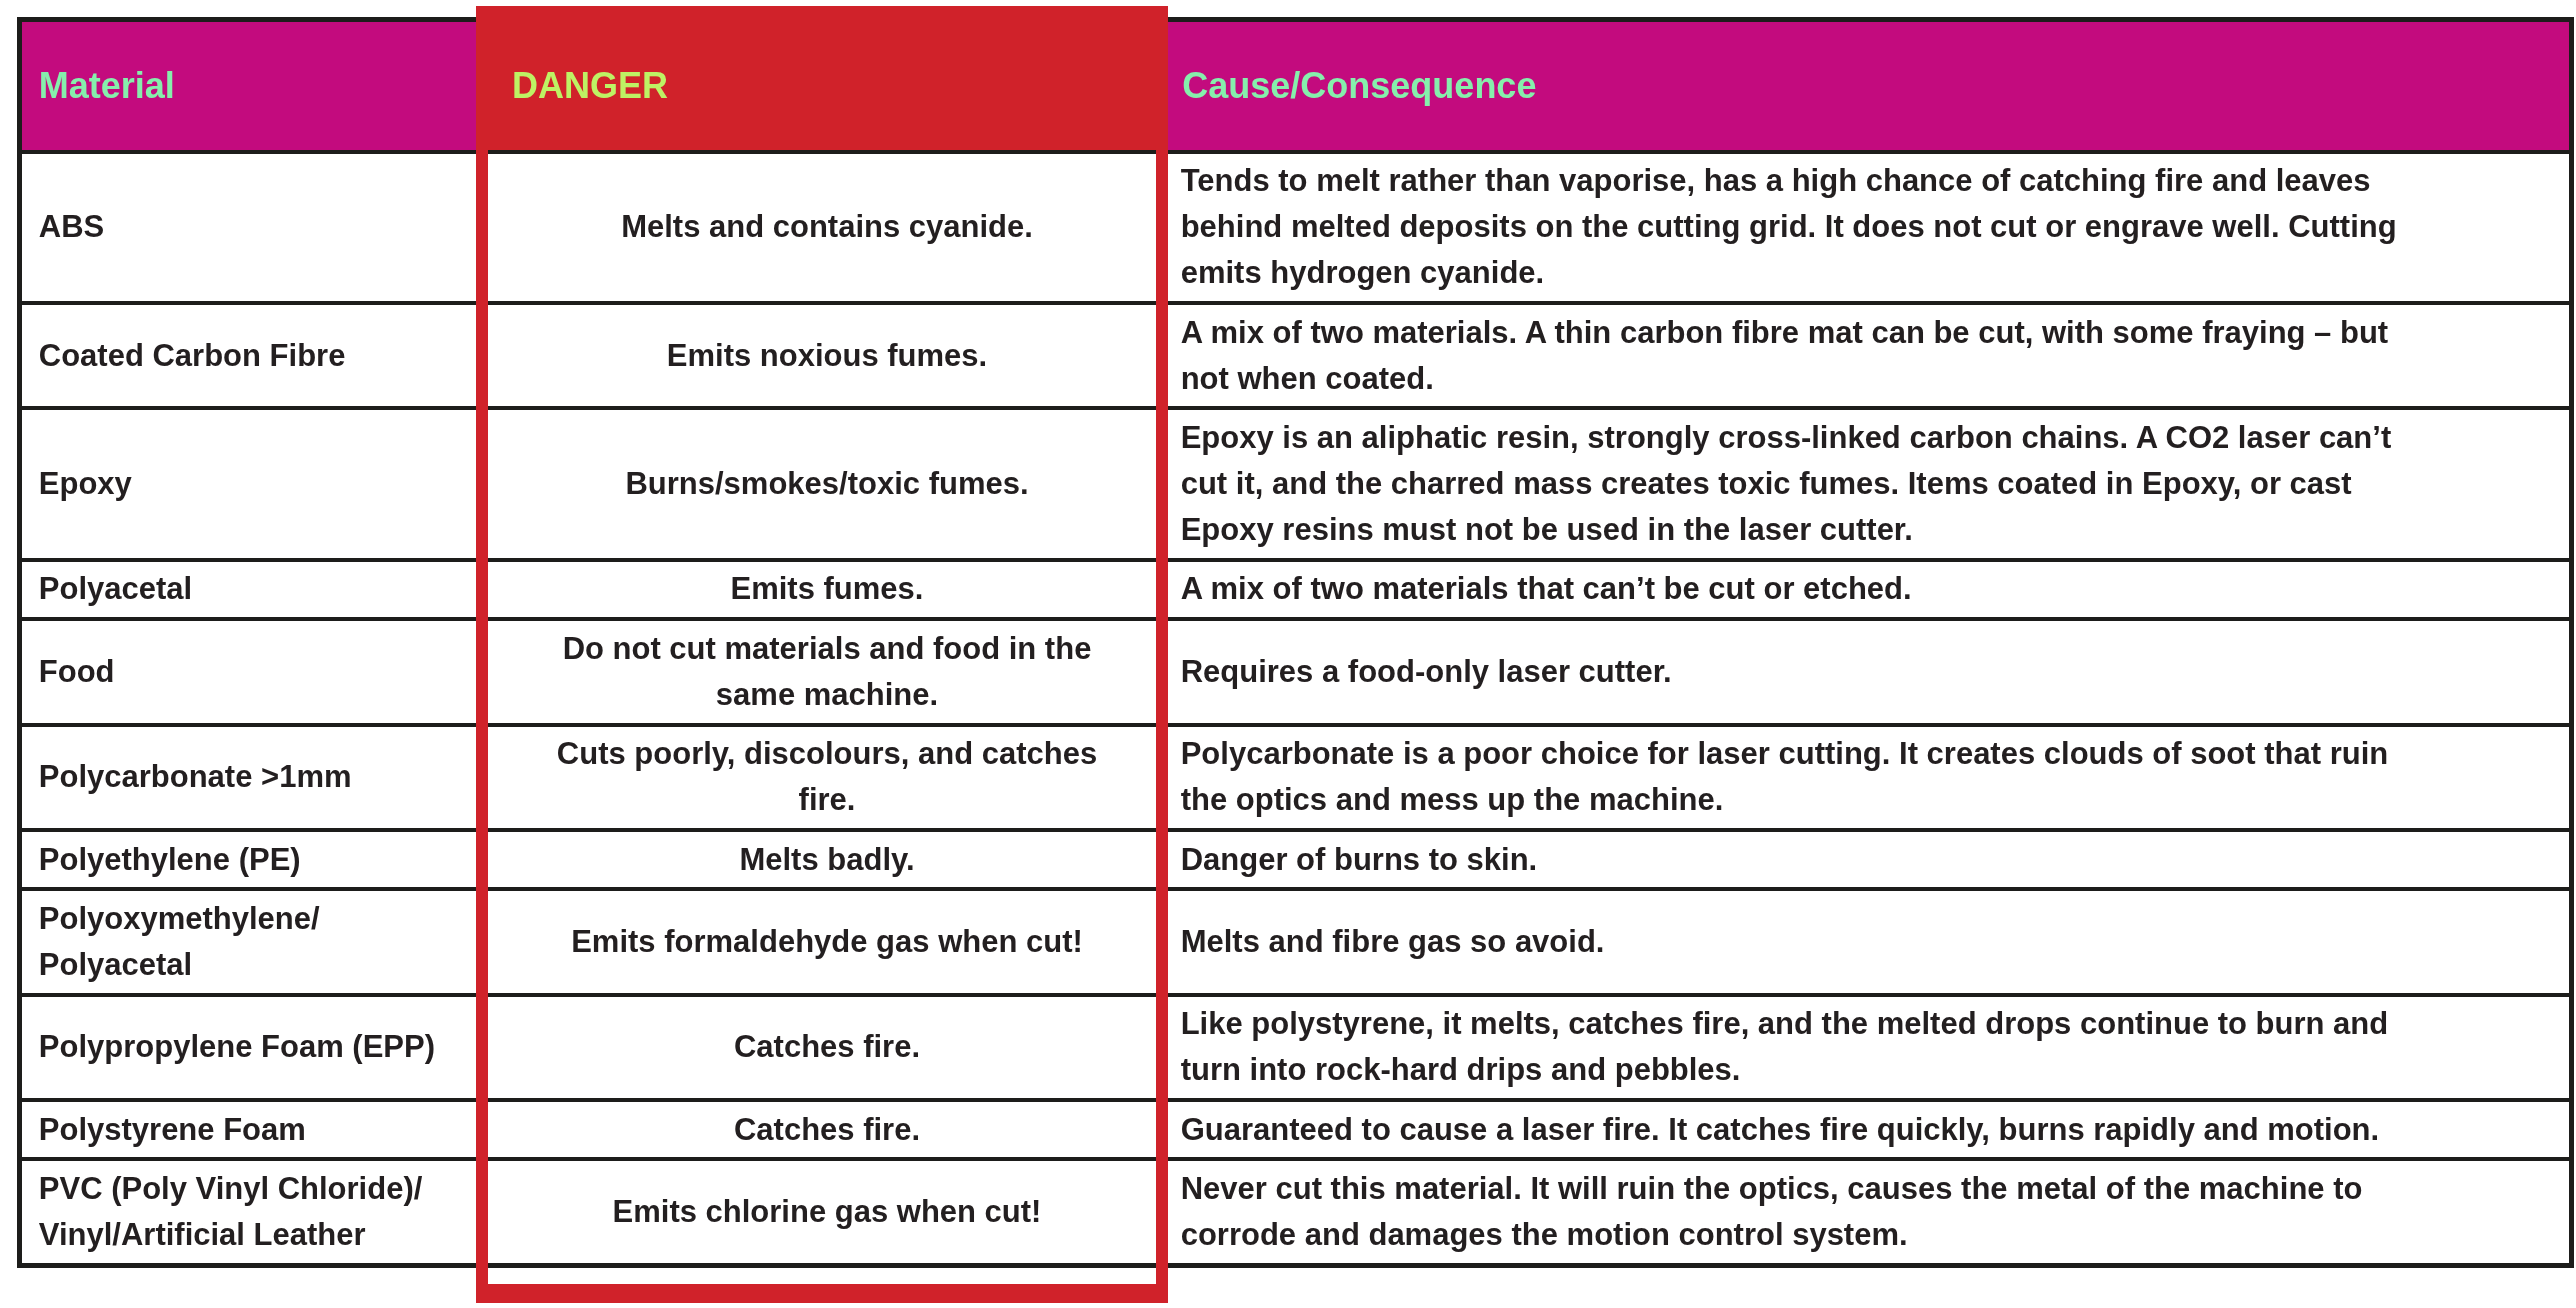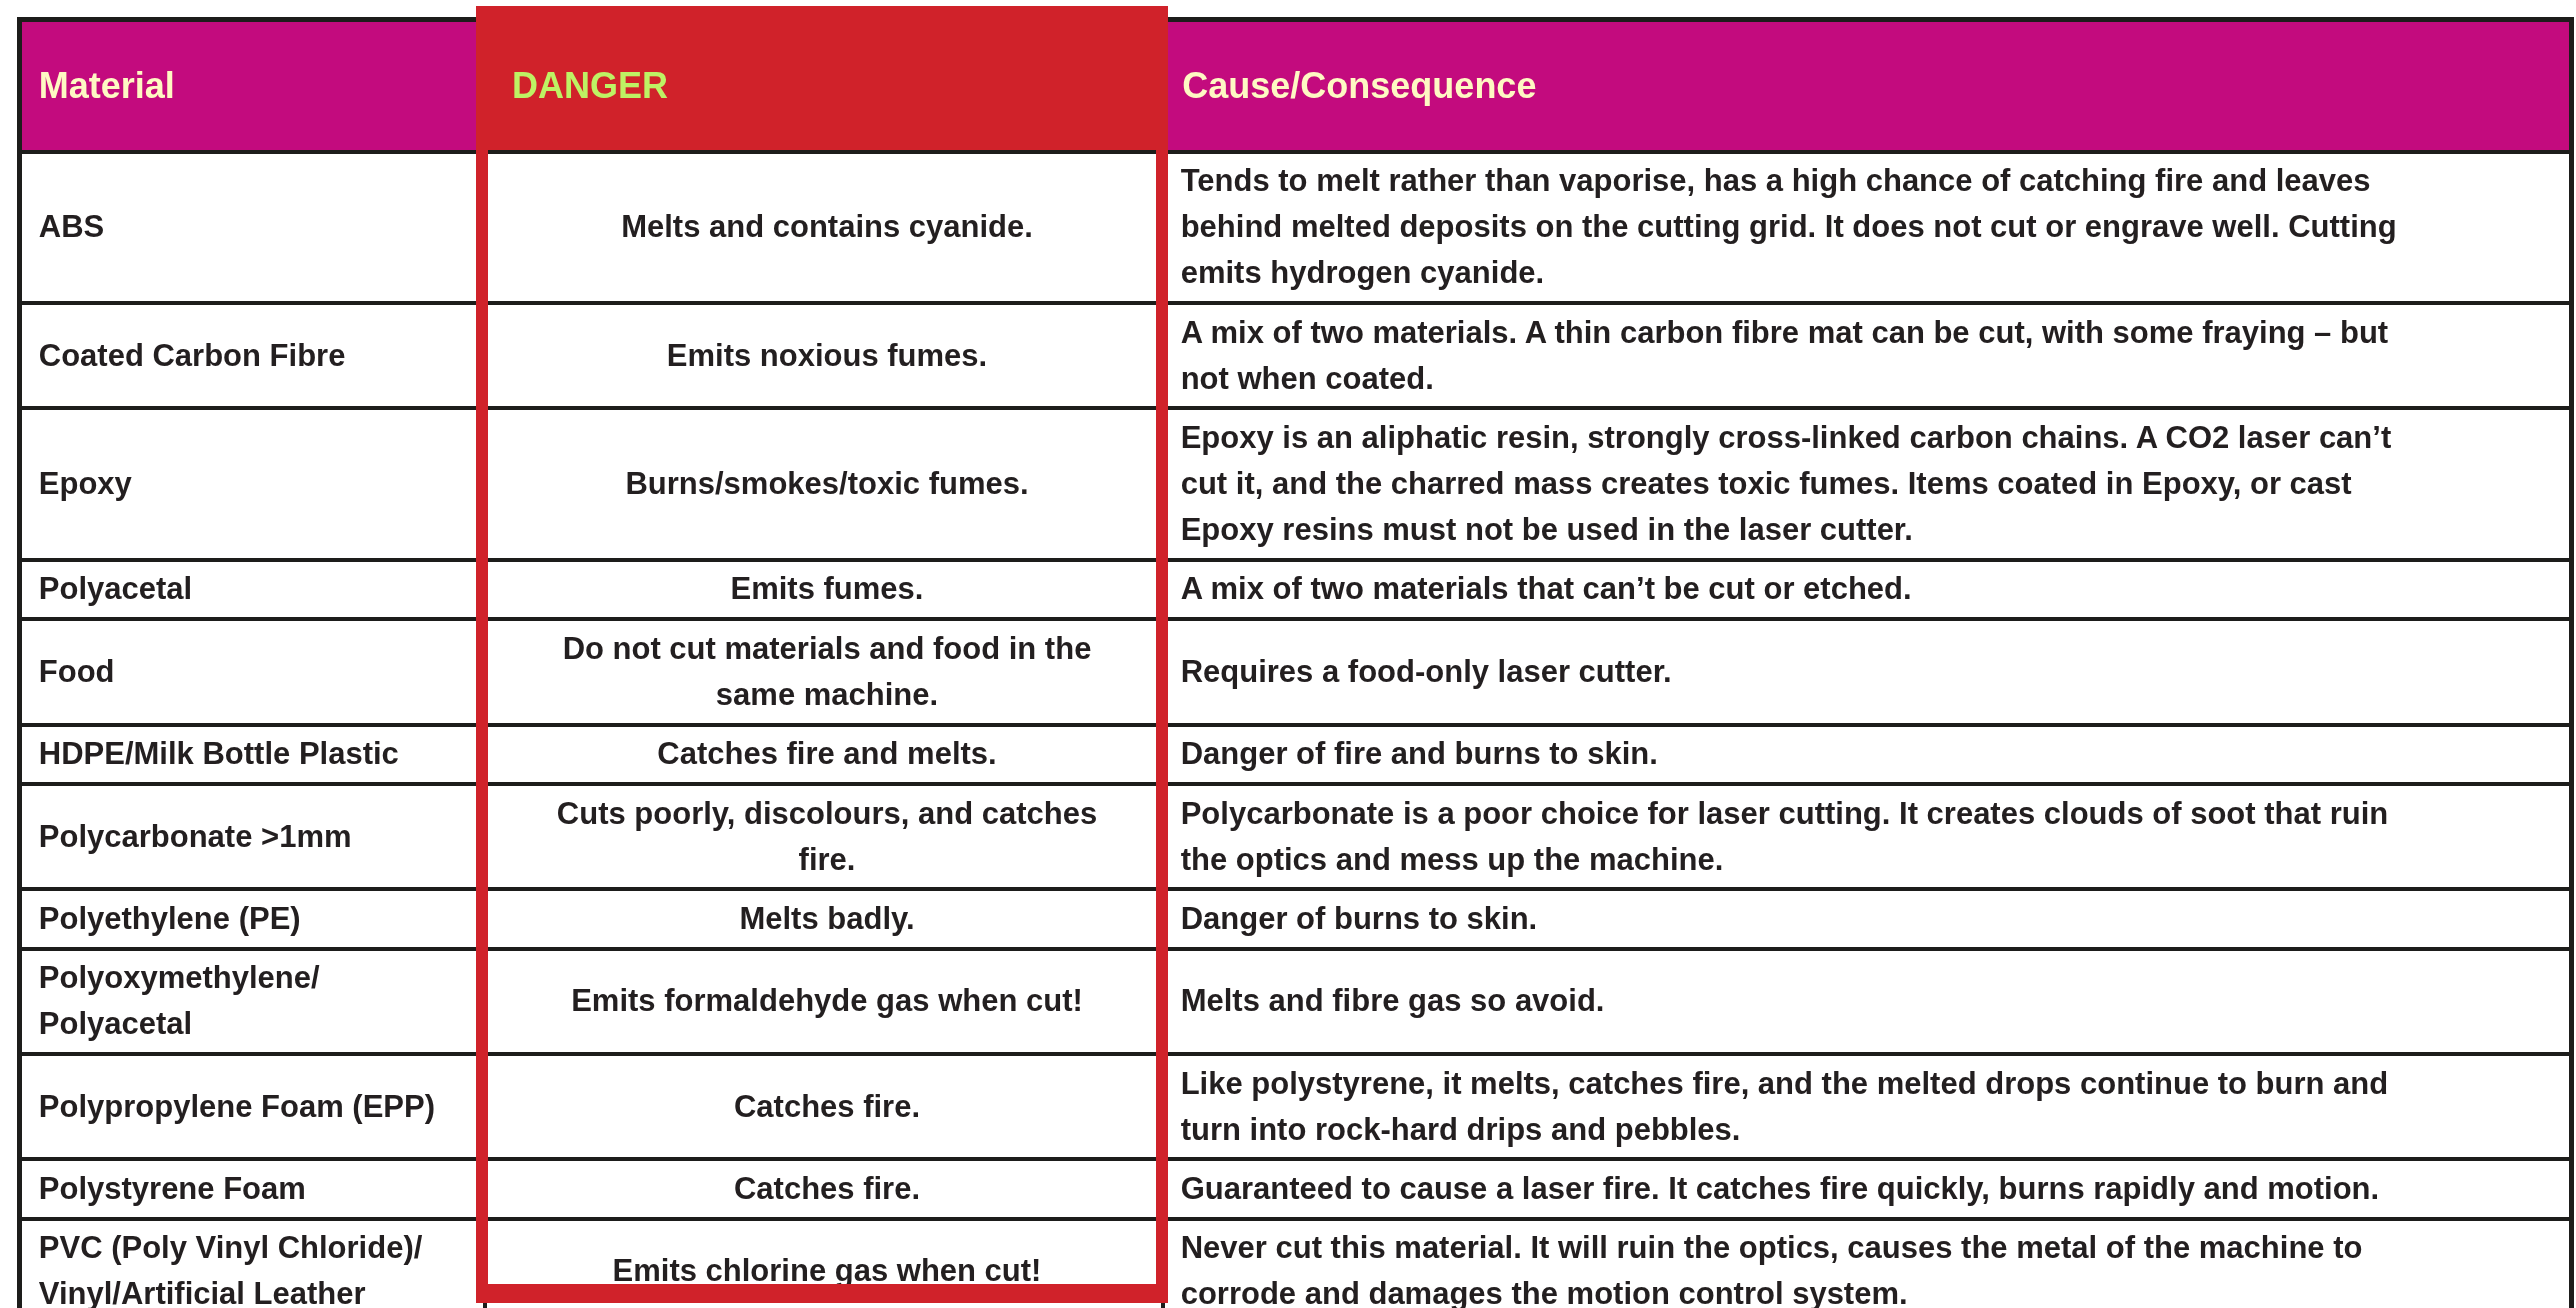--- a/index.html
+++ b/index.html
@@ -28,21 +28,21 @@
     white-space:pre-line;
     font-size:31px;
     line-height:46px;
     padding:4.7px 19px 4.7px 17.3px;
     overflow:hidden;
     font-weight:bold;
   }
   thead th{
     height:118px;
     background:#c30b7e;
-    color:#fef9c3;
+    color:#86efac;
     font-size:36px;
     font-weight:bold;
     line-height:1.15;
     white-space:nowrap;
   }
   thead th.danger{
     background:#d0222a;
     color:#bef264;
     padding-left:25px;
   }
@@ -108,25 +108,20 @@
         <td>Polyacetal</td>
         <td class="danger">Emits fumes.</td>
         <td class="cause">A mix of two materials that can’t be cut or etched.</td>
       </tr>
       <tr class="rh128">
         <td>Food</td>
         <td class="danger">Do not cut materials and food in the
 same machine.</td>
         <td class="cause">Requires a food-only laser cutter.</td>
       </tr>
-      <tr class="rh66">
-        <td>HDPE/Milk Bottle Plastic</td>
-        <td class="danger">Catches fire and melts.</td>
-        <td class="cause">Danger of fire and burns to skin.</td>
-      </tr>
       <tr class="rh118">
         <td>Polycarbonate &gt;1mm</td>
         <td class="danger">Cuts poorly, discolours, and catches
 fire.</td>
         <td class="cause">Polycarbonate is a poor choice for laser cutting. It creates clouds of soot that ruin
 the optics and mess up the machine.</td>
       </tr>
       <tr class="rh69">
         <td>Polyethylene (PE)</td>
         <td class="danger">Melts badly.</td>

